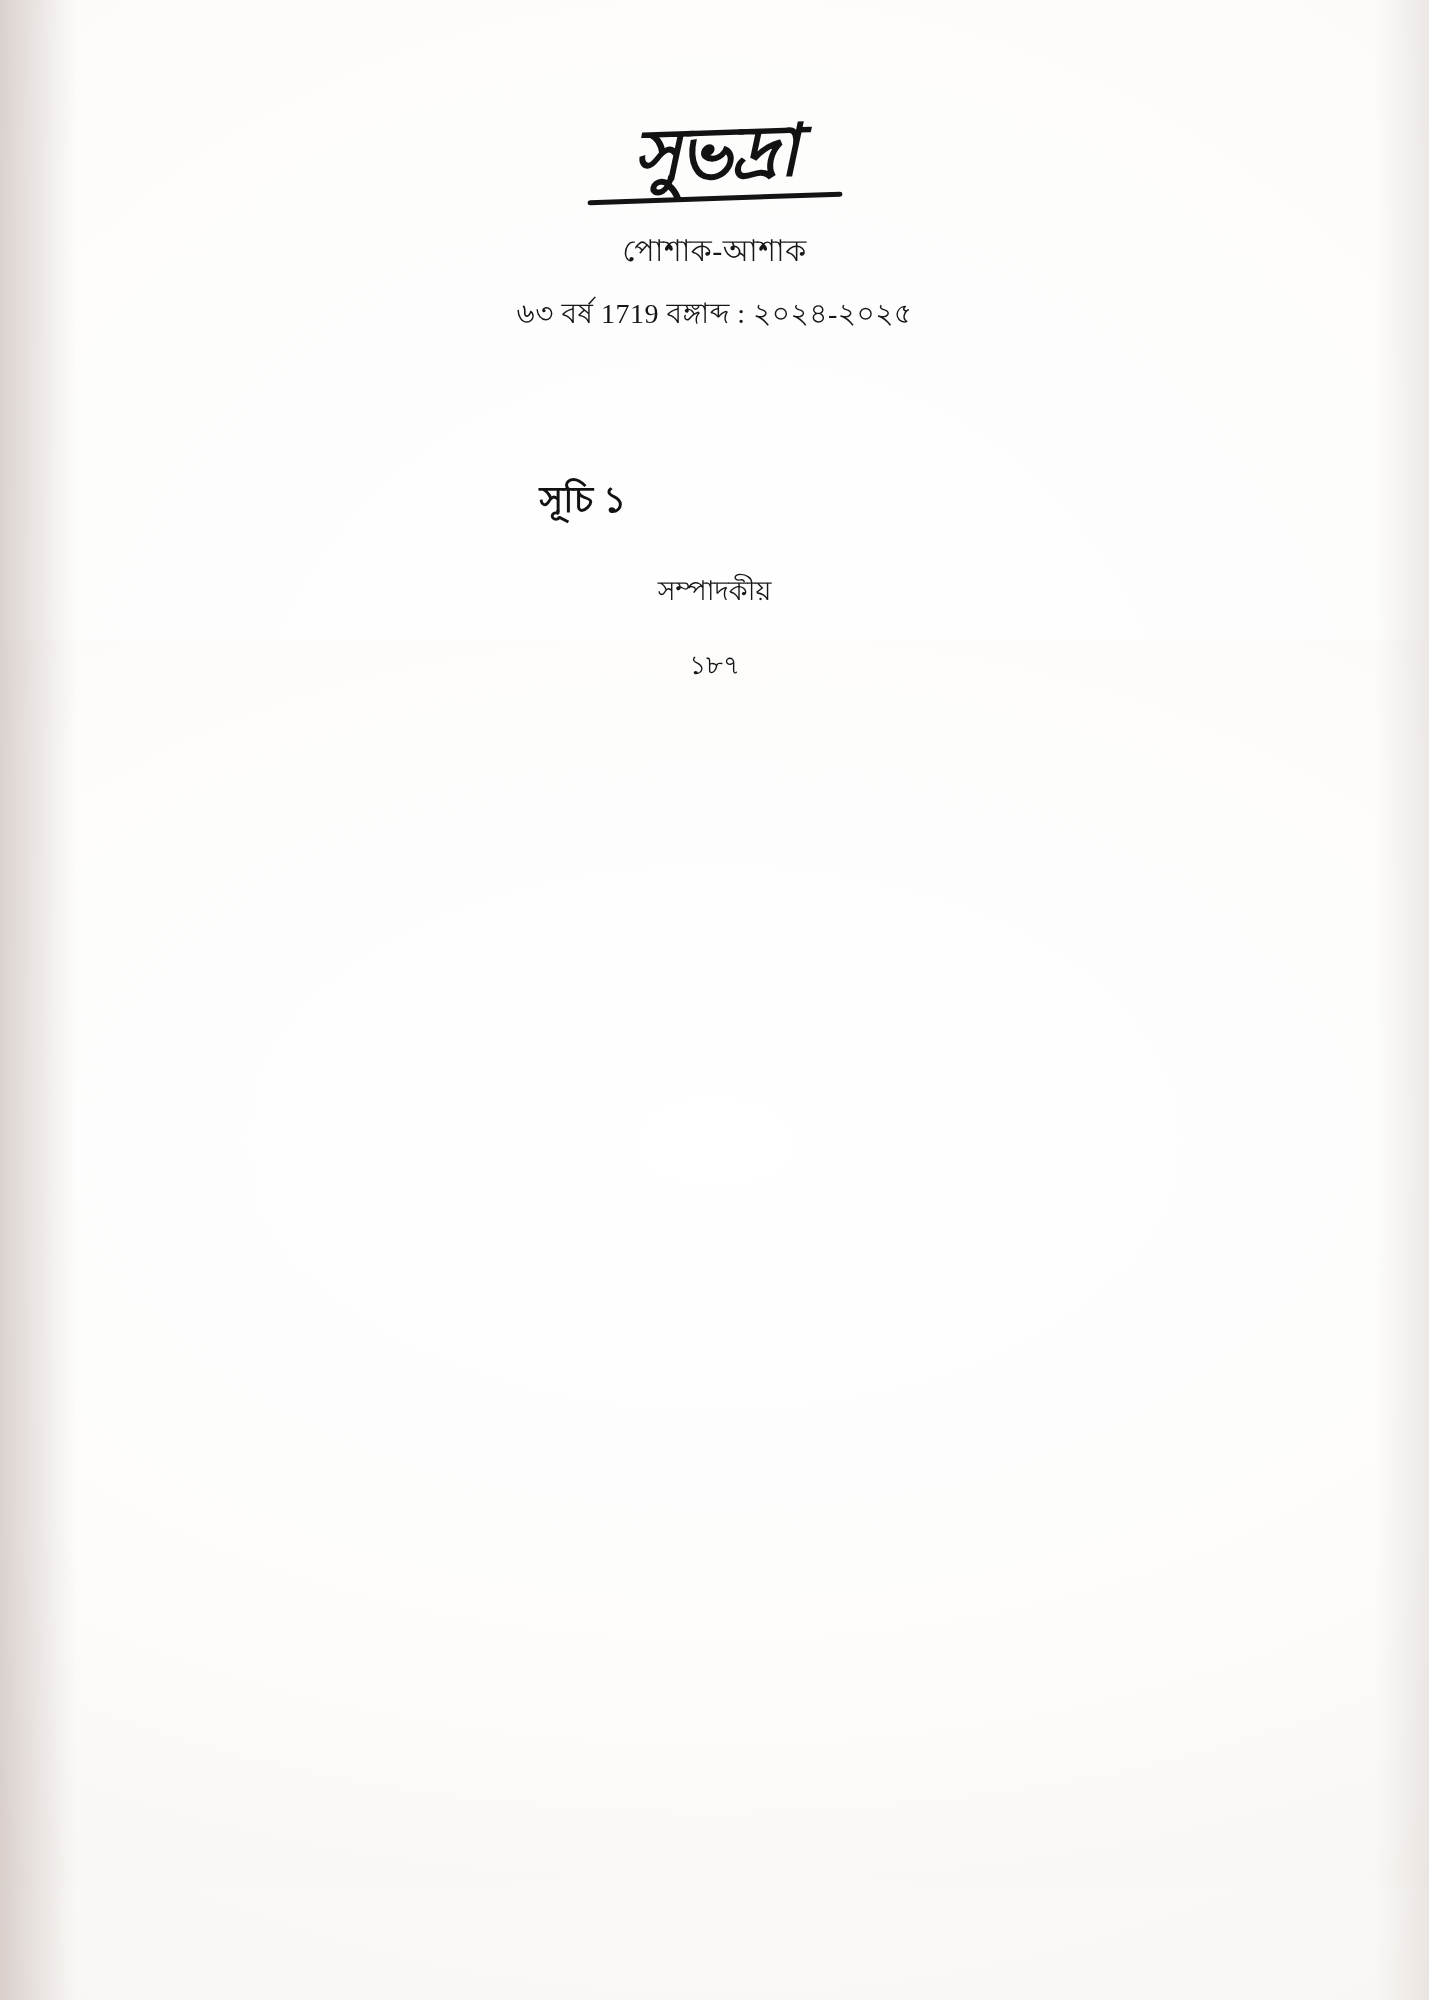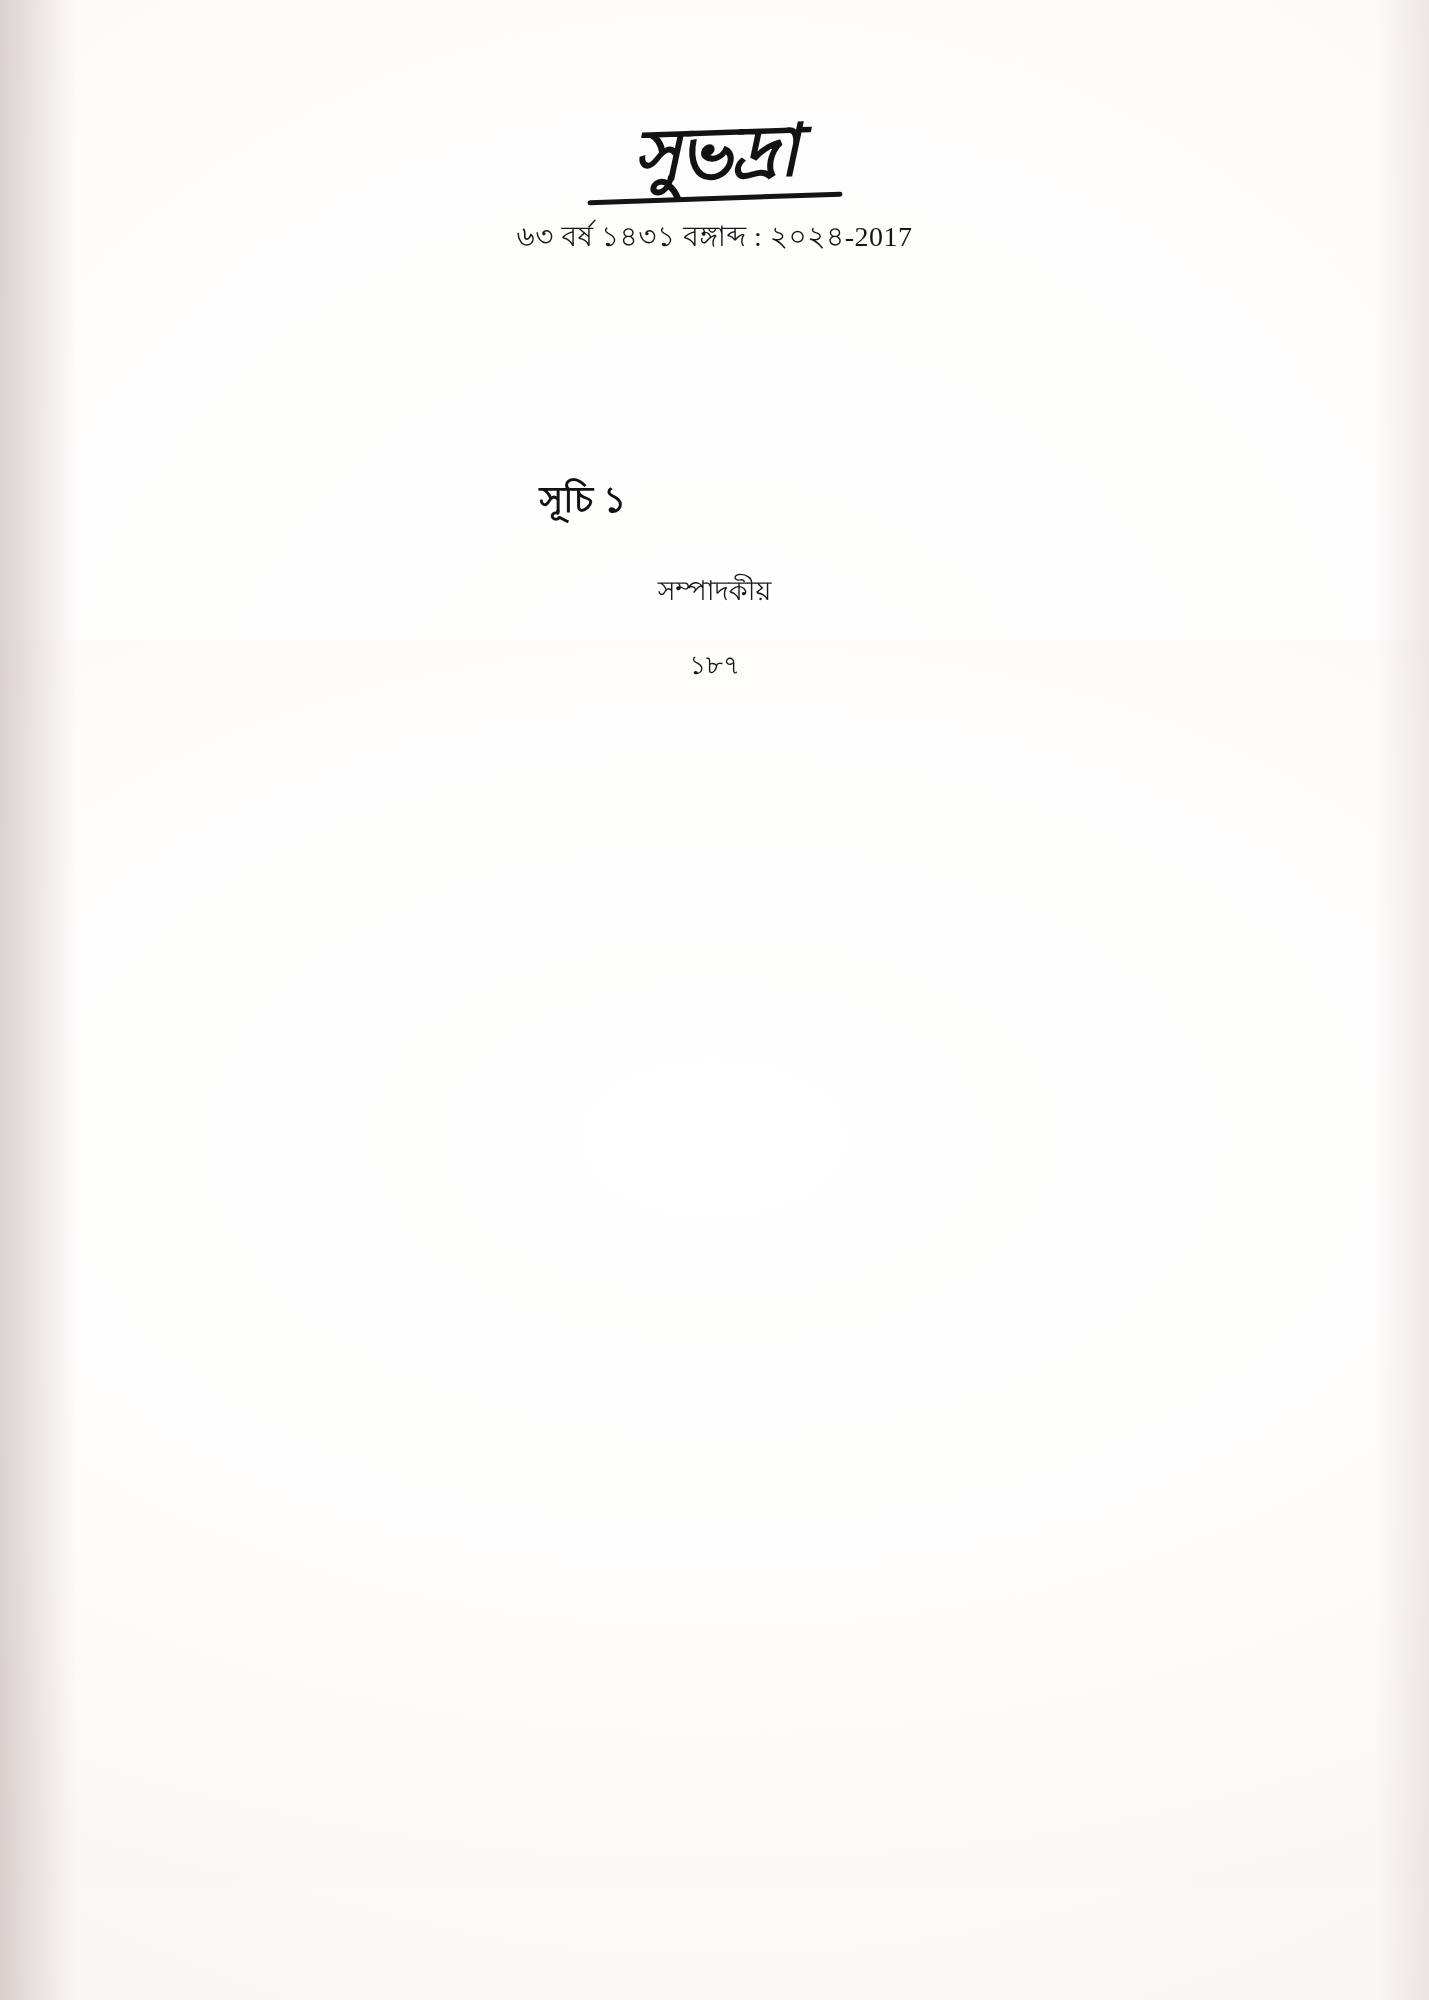--- a/index.html
+++ b/index.html
@@ -169,21 +169,22 @@
 </head>
 <body>
 
 <div class="page"></div>
 
 <div class="content">
 
   <div class="masthead">
     <div class="logo">সুভদ্রা</div>
     <span class="logo-underline"></span>
-    <div class="issue-line">৬৩ বর্ষ  ১৪৩১ বঙ্গাব্দ : ২০২৪-2017</div>
+    <div class="subtitle">পোশাক-আশাক</div>
+    <div class="issue-line">৬৩ বর্ষ  1719 বঙ্গাব্দ : ২০২৪-২০২৫</div>
   </div>
 
   <div class="index-title">
     <span>সূচি</span><span class="num">১</span>
   </div>
 
   <div class="editorial">সম্পাদকীয়</div>
 
   <div class="toc">
     <table class="toc-table">

